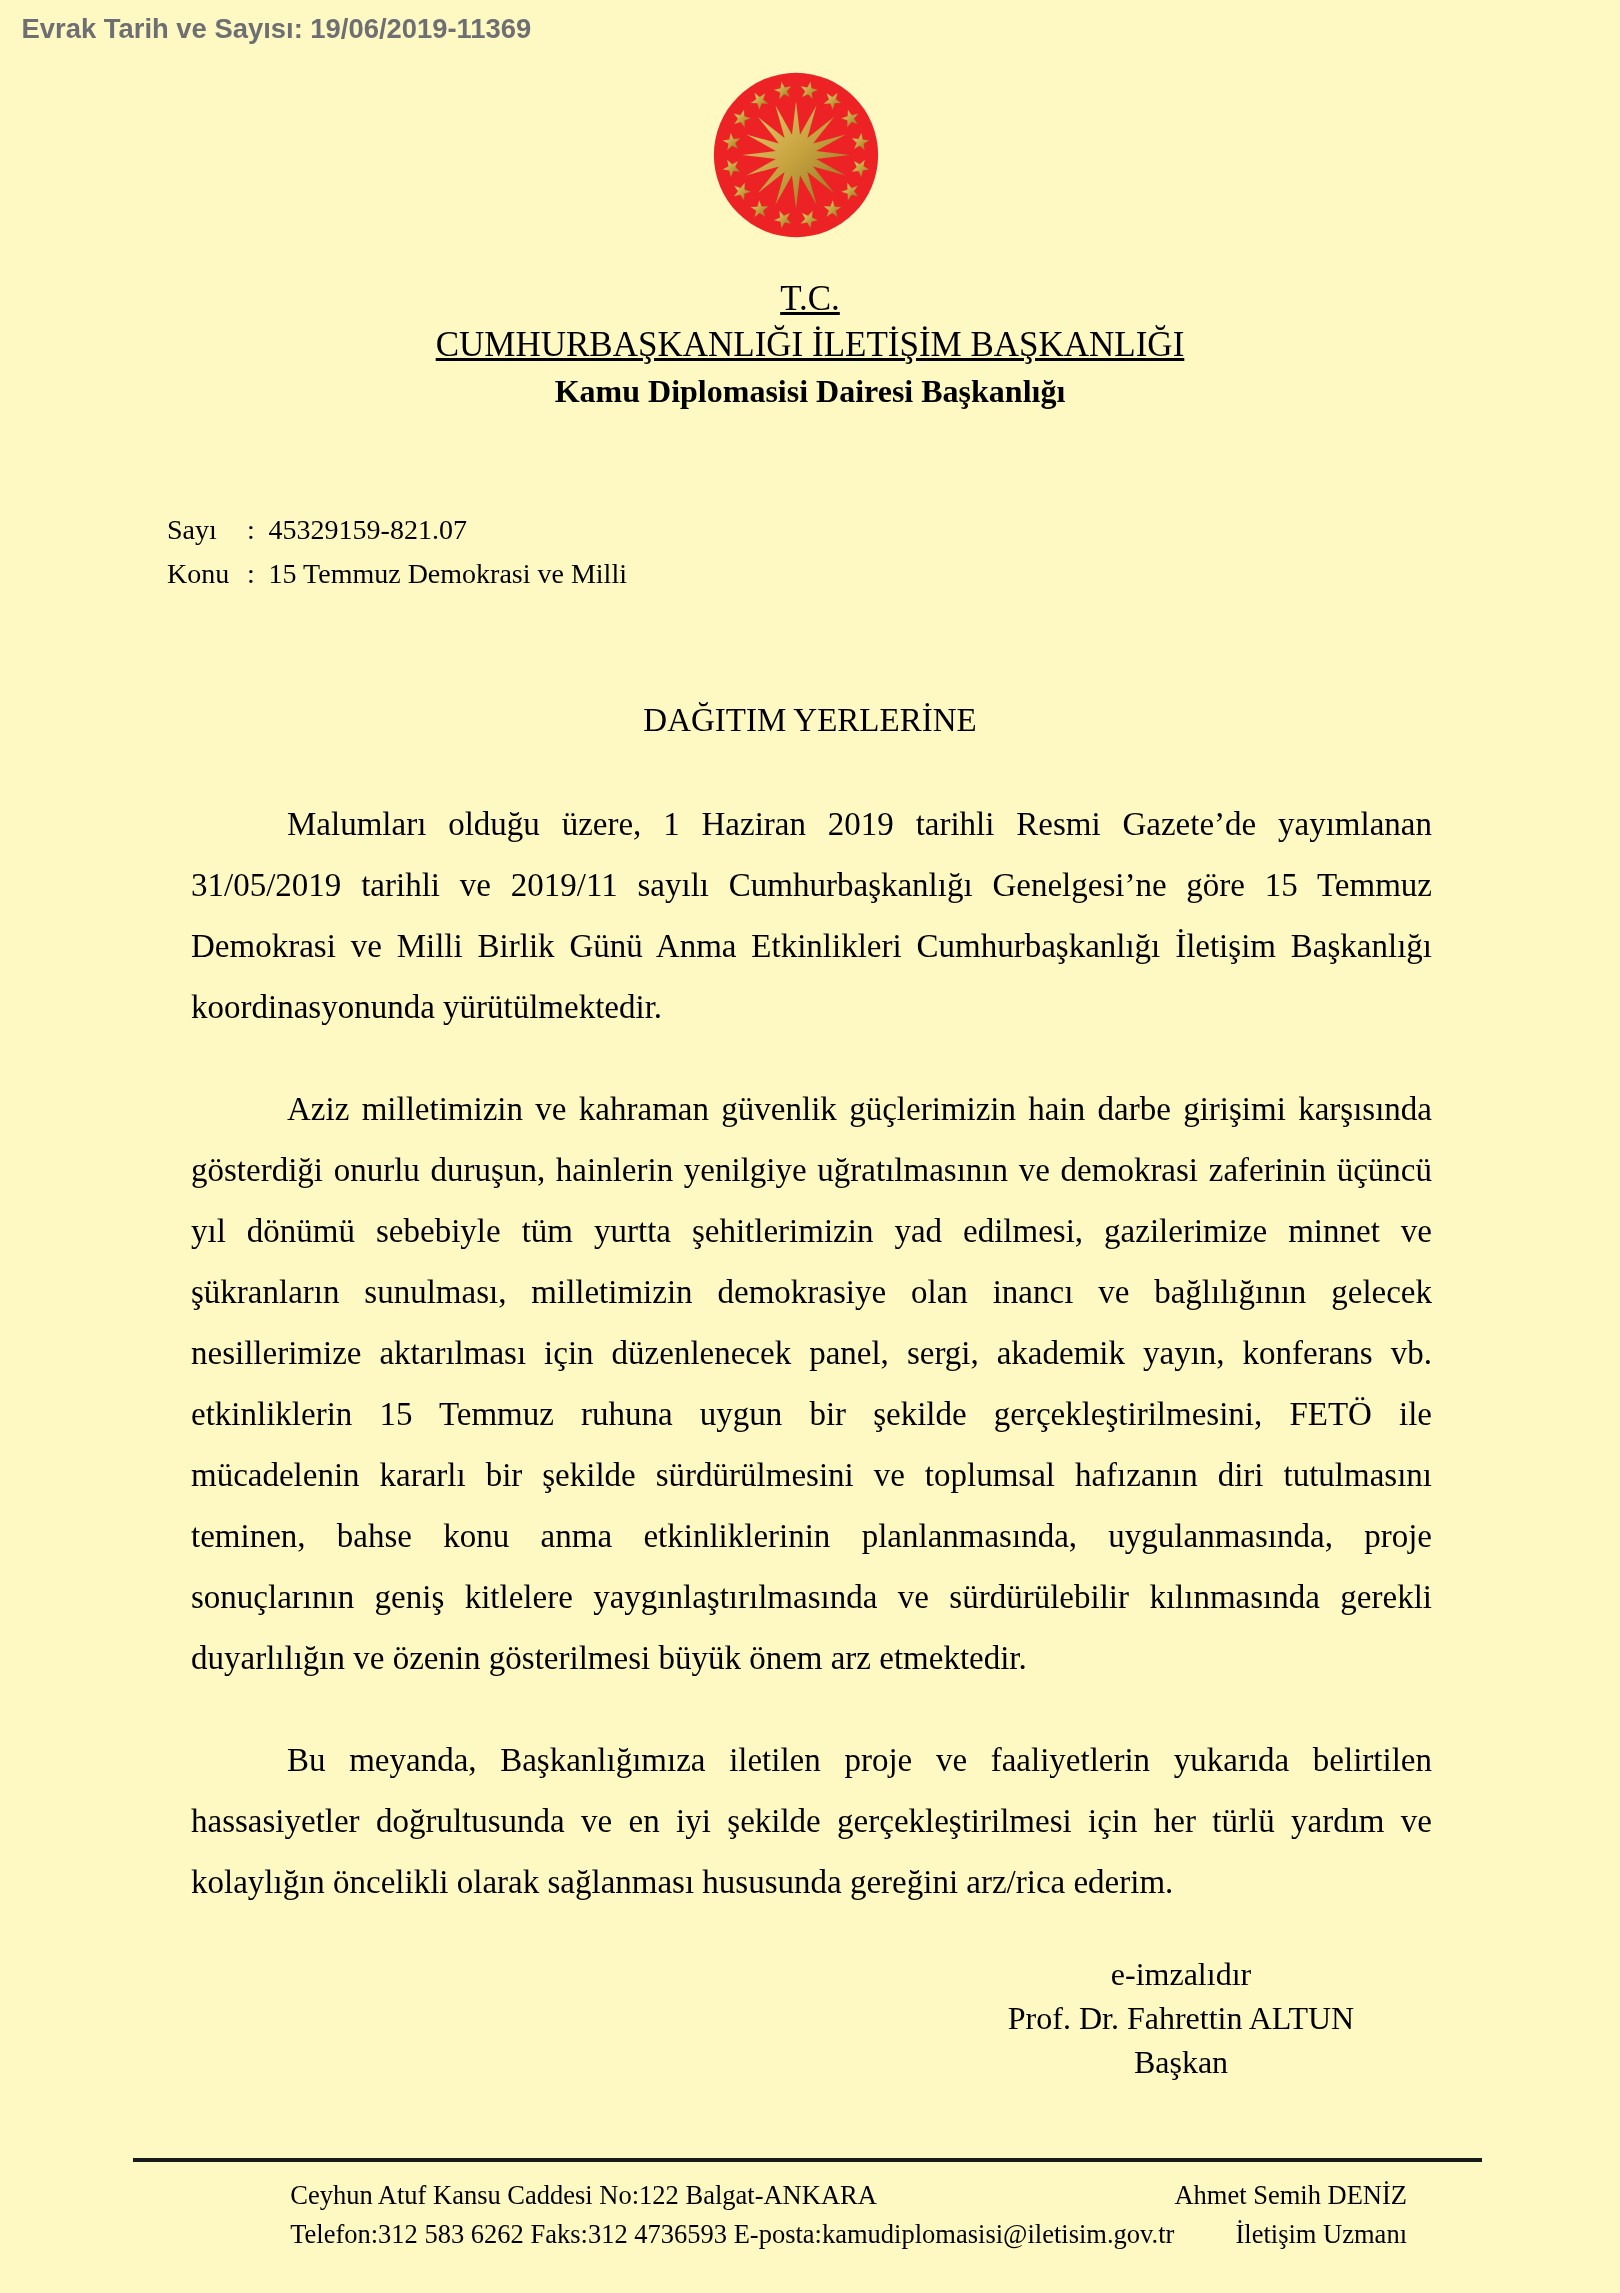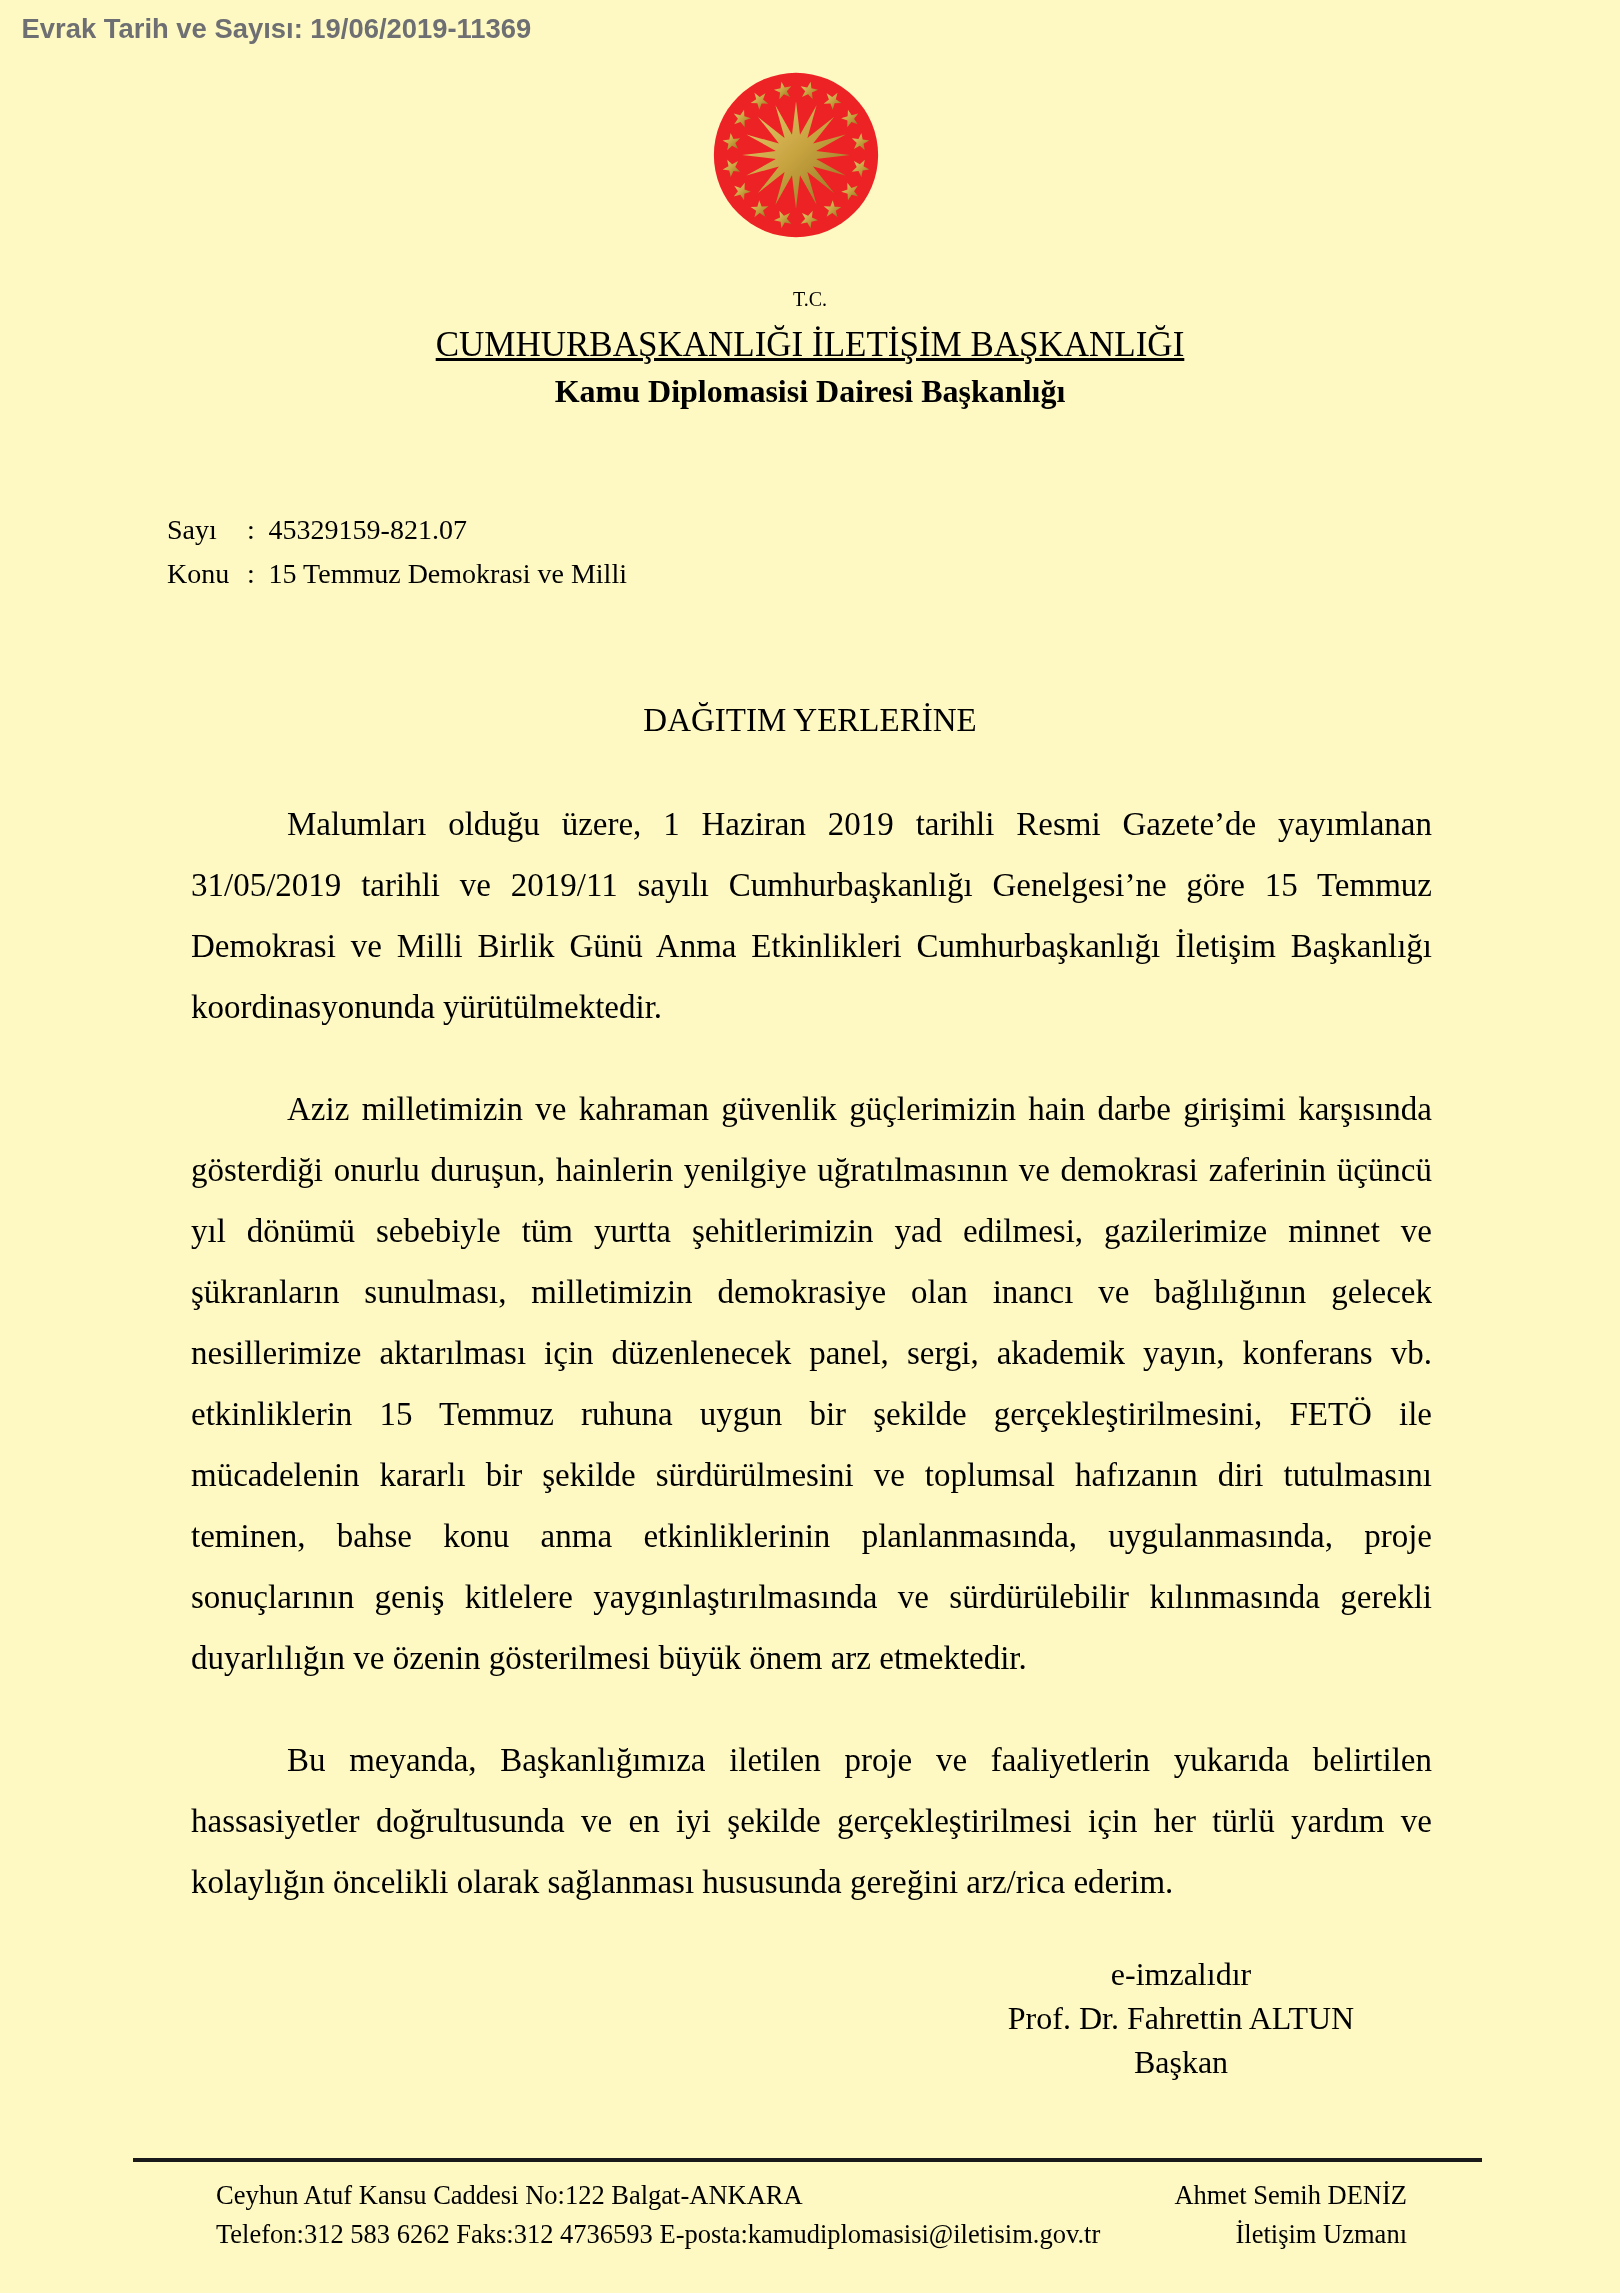--- a/index.html
+++ b/index.html
@@ -31,21 +31,21 @@
     height: 176px;
   }
   .letterhead {
     position: absolute;
     left: 0;
     top: 276px;
     width: 100%;
     text-align: center;
     line-height: 46px;
   }
-  .lh-tc   { font-size: 20px; }
+  .lh-tc   { font-size: 35px; text-decoration: underline; }
   .lh-org  { font-size: 35px; text-decoration: underline; }
   .lh-dept { font-size: 32px; font-weight: bold; }
   .meta {
     position: absolute;
     left: 167px;
     top: 508px;
     font-size: 28px;
     line-height: 44px;
     display: grid;
     grid-template-columns: 80px 21.6px auto;
@@ -89,24 +89,23 @@
     width: 1349px;
     height: 3.9px;
     background: #1a1a1a;
   }
   .footer {
     position: absolute;
     left: 133px;
     top: 2176px;
     width: 1349px;
     display: flex;
-    justify-content: space-between;
+    justify-content: flex-end;
     font-size: 26.5px;
     line-height: 39px;
-    gap: 44px;
   }
   .footer-left  { padding-left: 83px; text-align: left; }
   .footer-right { padding-right: 75px; text-align: right; }
 </style>
 </head>
 <body>
 
 <div class="page">
 
   <div class="doc-ref">Evrak Tarih ve Sayısı: 19/06/2019-11369</div>

